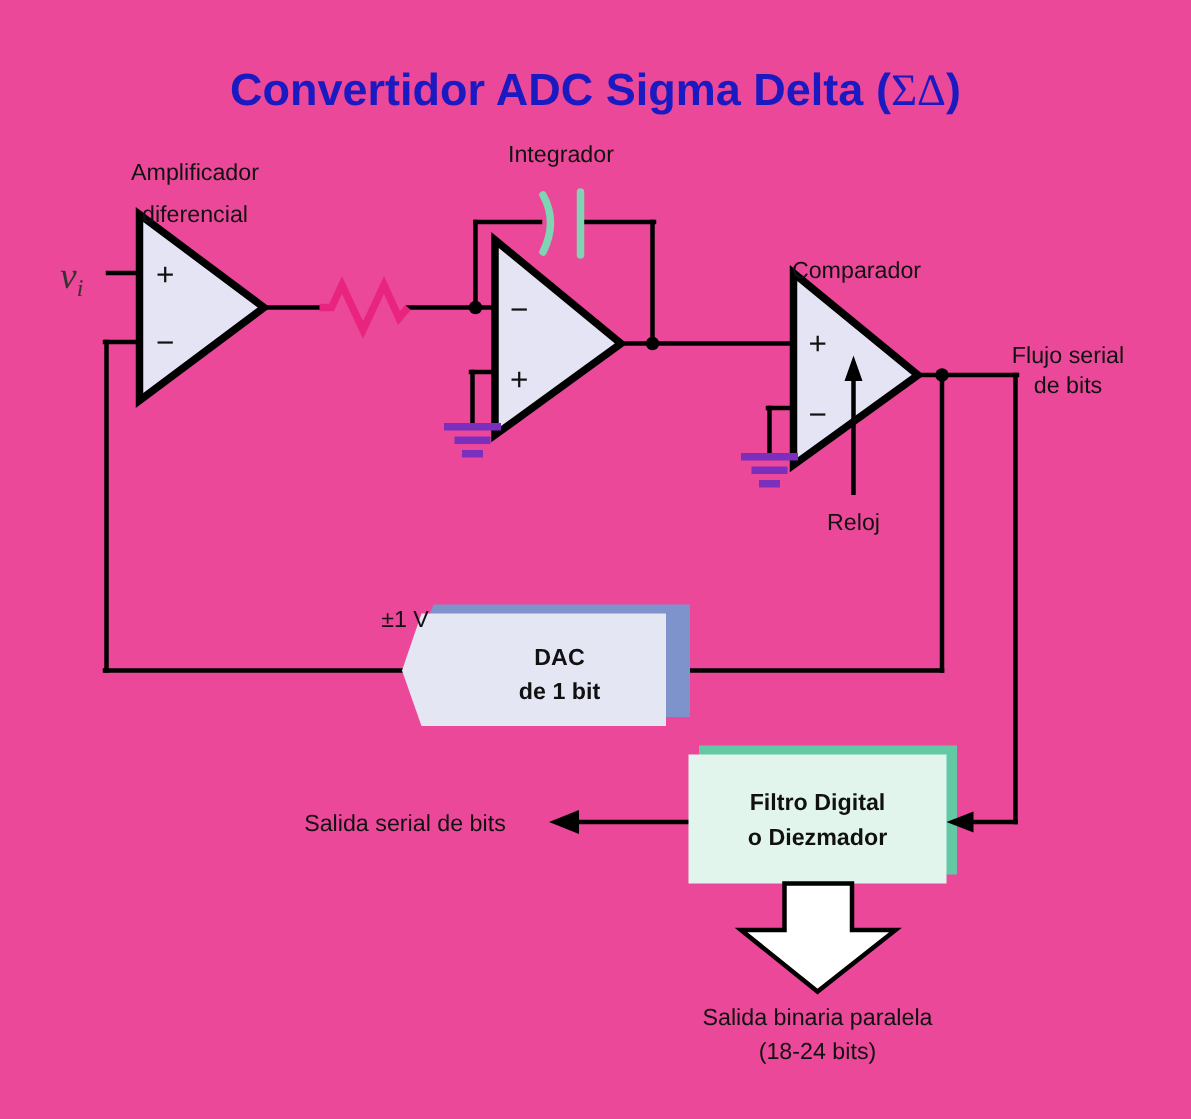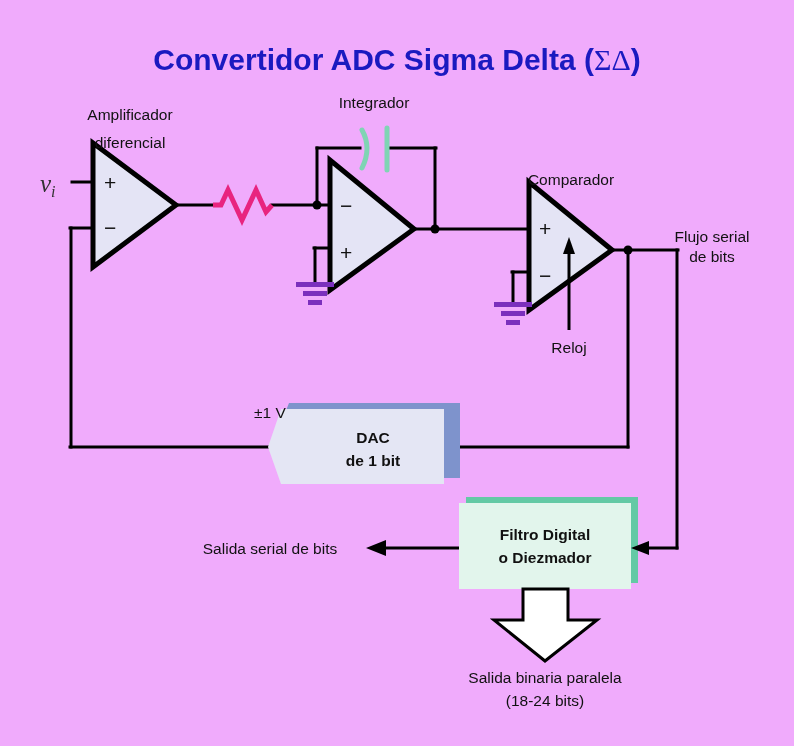--- a/index.html
+++ b/index.html
@@ -1,17 +1,17 @@
 <!DOCTYPE html>
 <html><head>
 <meta charset="utf-8">
 <style>
   html,body{margin:0;padding:0;background:#ffffff;}
   body{width:794px;height:746px;font-family:"Liberation Sans",sans-serif;}
-  #stage{position:relative;width:794px;height:746px;overflow:hidden;background:#f0abfc;}
+  #stage{position:relative;width:794px;height:746px;overflow:hidden;background:#ec4899;}
   svg{position:absolute;left:0;top:0;}
   .ttl{font-family:"Liberation Sans",sans-serif;font-weight:bold;font-size:30px;fill:#1a1ac0;}
   .ttl-sym{font-family:"Liberation Serif",serif;font-weight:normal;font-size:30px;fill:#1a1ac0;}
   .lbl{font-family:"Liberation Sans",sans-serif;font-size:15.5px;fill:#111111;}
   .lbl-b{font-family:"Liberation Sans",sans-serif;font-size:15.5px;font-weight:bold;fill:#111111;}
   .vi{font-family:"Liberation Serif",serif;font-style:italic;font-size:25px;fill:#333333;}
   .vi-sub{font-family:"Liberation Serif",serif;font-style:italic;font-size:16px;fill:#333333;}
   .pm{font-family:"Liberation Sans",sans-serif;font-size:15.5px;fill:#111111;}
   .opsign{font-family:"Liberation Sans",sans-serif;font-size:21px;fill:#111111;}
 </style>

